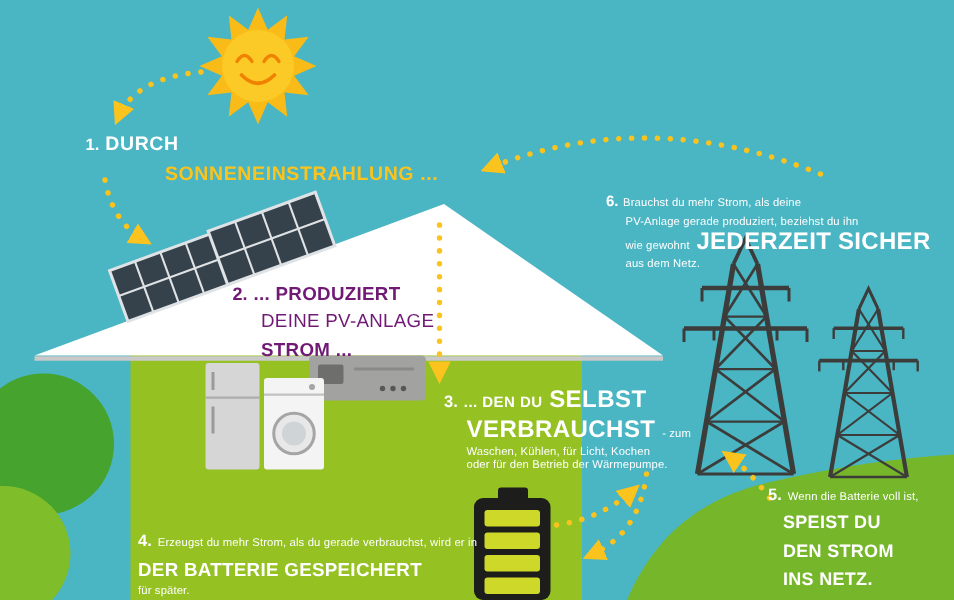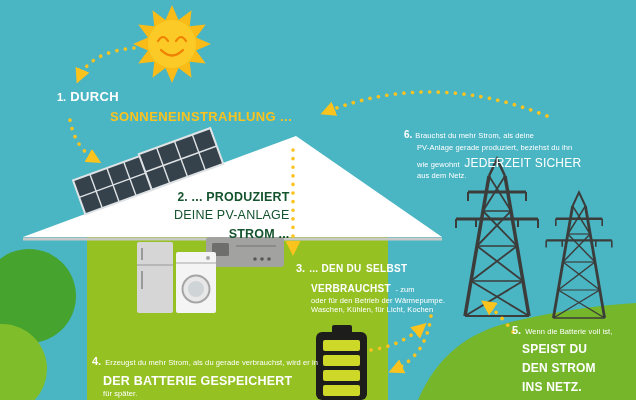--- a/index.html
+++ b/index.html
@@ -6,33 +6,33 @@
   html,body { width:636px; height:400px; overflow:hidden;
               font-family:"Liberation Sans", sans-serif; }
   .scene { position:relative; width:636px; height:400px;
            background:#4ab5c3; overflow:hidden; }
   .scene > svg { position:absolute; left:0; top:0; }
   .txt { position:absolute; z-index:2; line-height:1.22; }
   .row { white-space:nowrap; }
   .b  { font-weight:700; }
   .w  { color:#ffffff; }
   .y  { color:#fbc31e;margin-left:36px; }
-  .dk { color:#14532d;text-align:right; }
+  .dk { color:#701a75; }
   .cap  { font-size:13px;   font-weight:700; letter-spacing:.4px; }
   .cap2 { font-size:12.5px; letter-spacing:.2px; }
   .sm   { font-size:7.5px;  letter-spacing:.1px; }
   .mid3 { font-size:10px;   font-weight:700; letter-spacing:.3px; }
-  .hl3  { font-size:10px;   font-weight:700; letter-spacing:.3px; }
+  .hl3  { font-size:16px;   font-weight:700; letter-spacing:.3px; }
   .hl4  { font-size:12.5px; font-weight:700; letter-spacing:.2px; }
   .hl5  { font-size:12px; font-weight:700; letter-spacing:.2px; }
-  .hl6  { font-size:12px;   font-weight:400; letter-spacing:.2px; }
+  .hl6  { font-size:16px;   font-weight:700; letter-spacing:.2px; }
   .num  { font-size:11px; font-weight:700; margin-right:4px; }
   .num2 { font-size:12px; font-weight:700; margin-right:4px; }
   .num6 { font-size:10px; font-weight:700; margin-right:3px; }
-  .i10{margin-left:10px} .i11{margin-left:11px} .i13{margin-left:13px}
+  .i10{margin-left:10px} .i11{} .i13{margin-left:13px}
   .i15{margin-left:15px} .i17{margin-left:17px} .i19{margin-left:19px}
   .s1{left:57px;  top:86px;}
   .s2{left:155px; top:187px; line-height:1.15;}
   .s3{left:296px; top:257px;}
   .s4{left:92px;  top:350px;}
   .s5{left:512px; top:320px; width:120px; line-height:1.18;}
   .s6{left:404px; top:123px; width:200px;}
 </style>
 </head>
 <body>
@@ -162,22 +162,22 @@
 
   <div class="txt s2 dk">
     <div class="row"><span class="num2">2.</span><span class="b cap2">... PRODUZIERT</span></div>
     <div class="row i19"><span class="cap2">DEINE PV-ANLAGE</span></div>
     <div class="row i19"><span class="b cap2">STROM ...</span></div>
   </div>
 
   <div class="txt s3 w">
     <div class="row"><span class="num">3.</span><span class="mid3">... DEN DU</span> <span class="hl3">SELBST</span></div>
     <div class="row i15"><span class="hl3">VERBRAUCHST</span> <span class="sm">- zum</span></div>
+    <div class="row i15 sm">Waschen, Kühlen, für Licht, Kochen</div>
     <div class="row i15 sm">oder für den Betrieb der Wärmepumpe.</div>
-    <div class="row i15 sm">Waschen, Kühlen, für Licht, Kochen</div>
   </div>
 
   <div class="txt s4 w">
     <div class="row"><span class="num">4.</span><span class="sm">Erzeugst du mehr Strom, als du gerade verbrauchst, wird er in</span></div>
     <div class="row i11"><span class="hl4">DER BATTERIE GESPEICHERT</span></div>
     <div class="row i11 sm">für später.</div>
   </div>
 
   <div class="txt s5 w">
     <div class="row"><span class="num">5.</span><span class="sm">Wenn die Batterie voll ist,</span></div>

